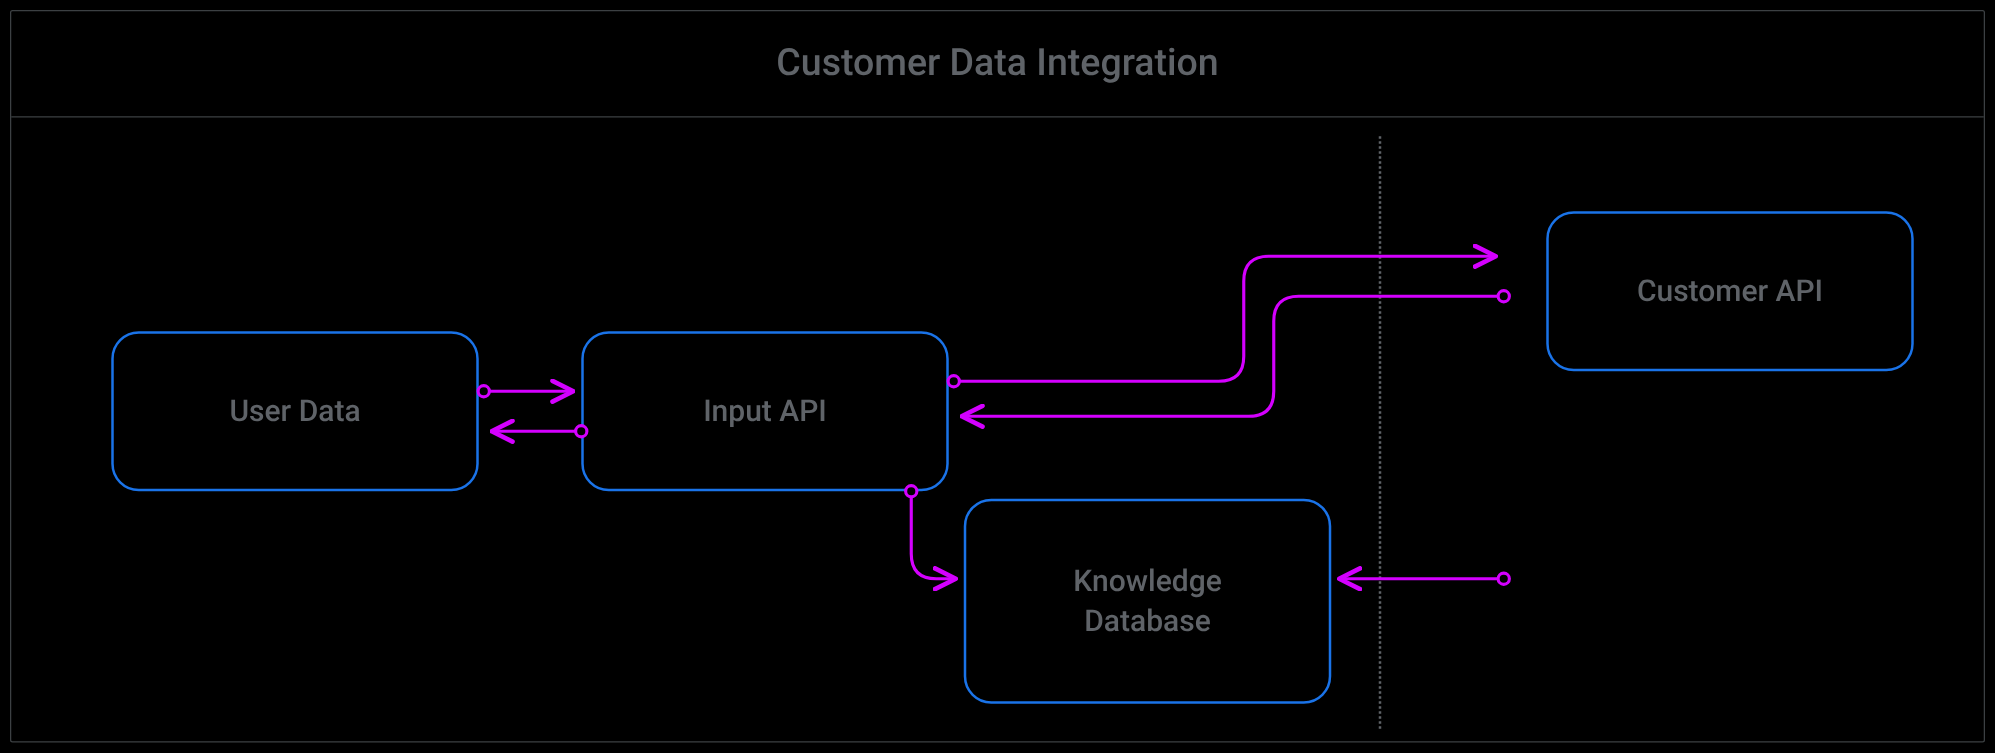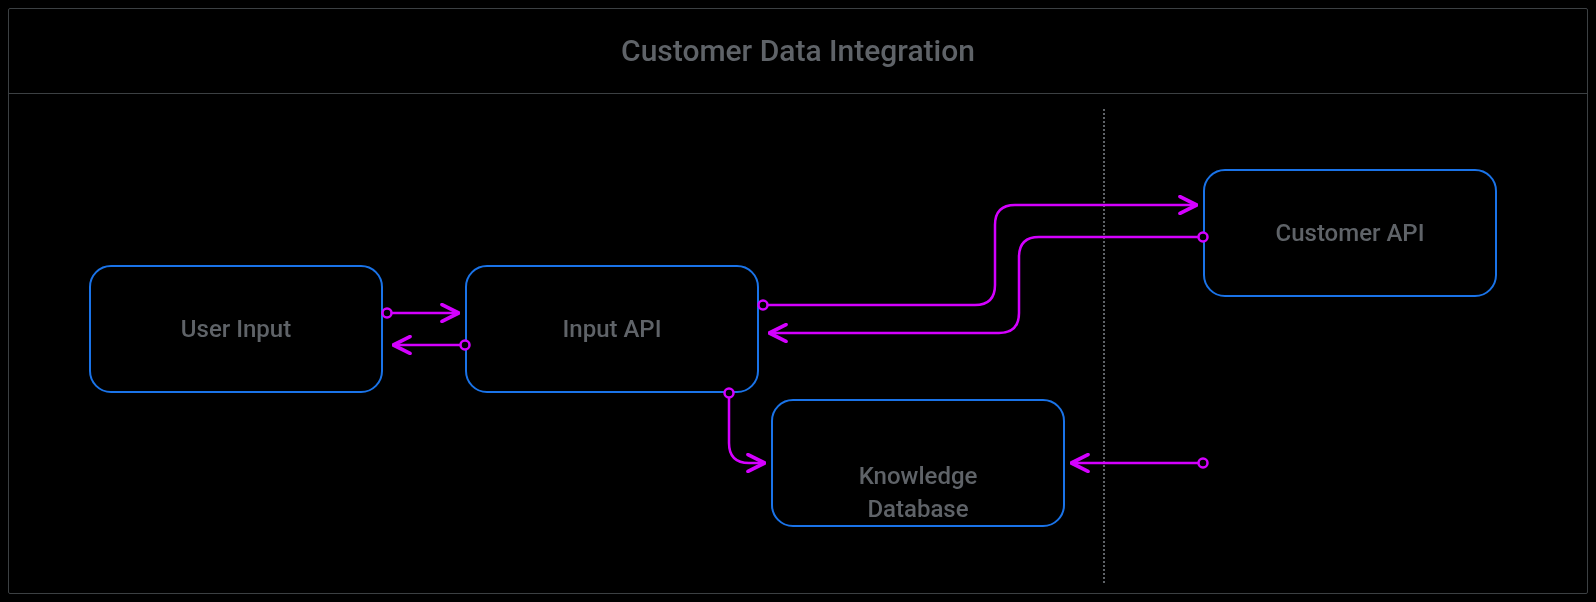--- a/index.html
+++ b/index.html
@@ -76,32 +76,32 @@
 </style>
 </head>
 <body>
 
 <div class="frame">
   <div class="title">Customer Data Integration</div>
   <div class="hr"></div>
   <div class="vline"></div>
 
   <div class="node" style="left:80px;  top:256px; width:294px; height:128px;">
-    <span>User Input</span>
+    <span>User Data</span>
   </div>
 
   <div class="node" style="left:456px; top:256px; width:294px; height:128px;">
     <span>Input API</span>
   </div>
 
-  <div class="node" style="left:762px; top:390px; width:294px; height:128px;align-items:flex-end;">
+  <div class="node" style="left:762px; top:390px; width:294px; height:164px;">
     <span>Knowledge<br>Database</span>
   </div>
 
-  <div class="node" style="left:1194px; top:160px; width:294px; height:128px;">
+  <div class="node" style="left:1228px; top:160px; width:294px; height:128px;">
     <span>Customer API</span>
   </div>
 
 
   <svg class="svg-layer" viewBox="0 0 1580 586">
     <defs>
       <marker id="arrow" viewBox="0 0 12 12" refX="10" refY="6" markerWidth="8" markerHeight="8" orient="auto-start-reverse">
         <path d="M1 1 L11 6 L1 11" fill="none" stroke="#d400ff" stroke-width="2.2" stroke-linecap="round" stroke-linejoin="round"></path>
       </marker>
     </defs>

